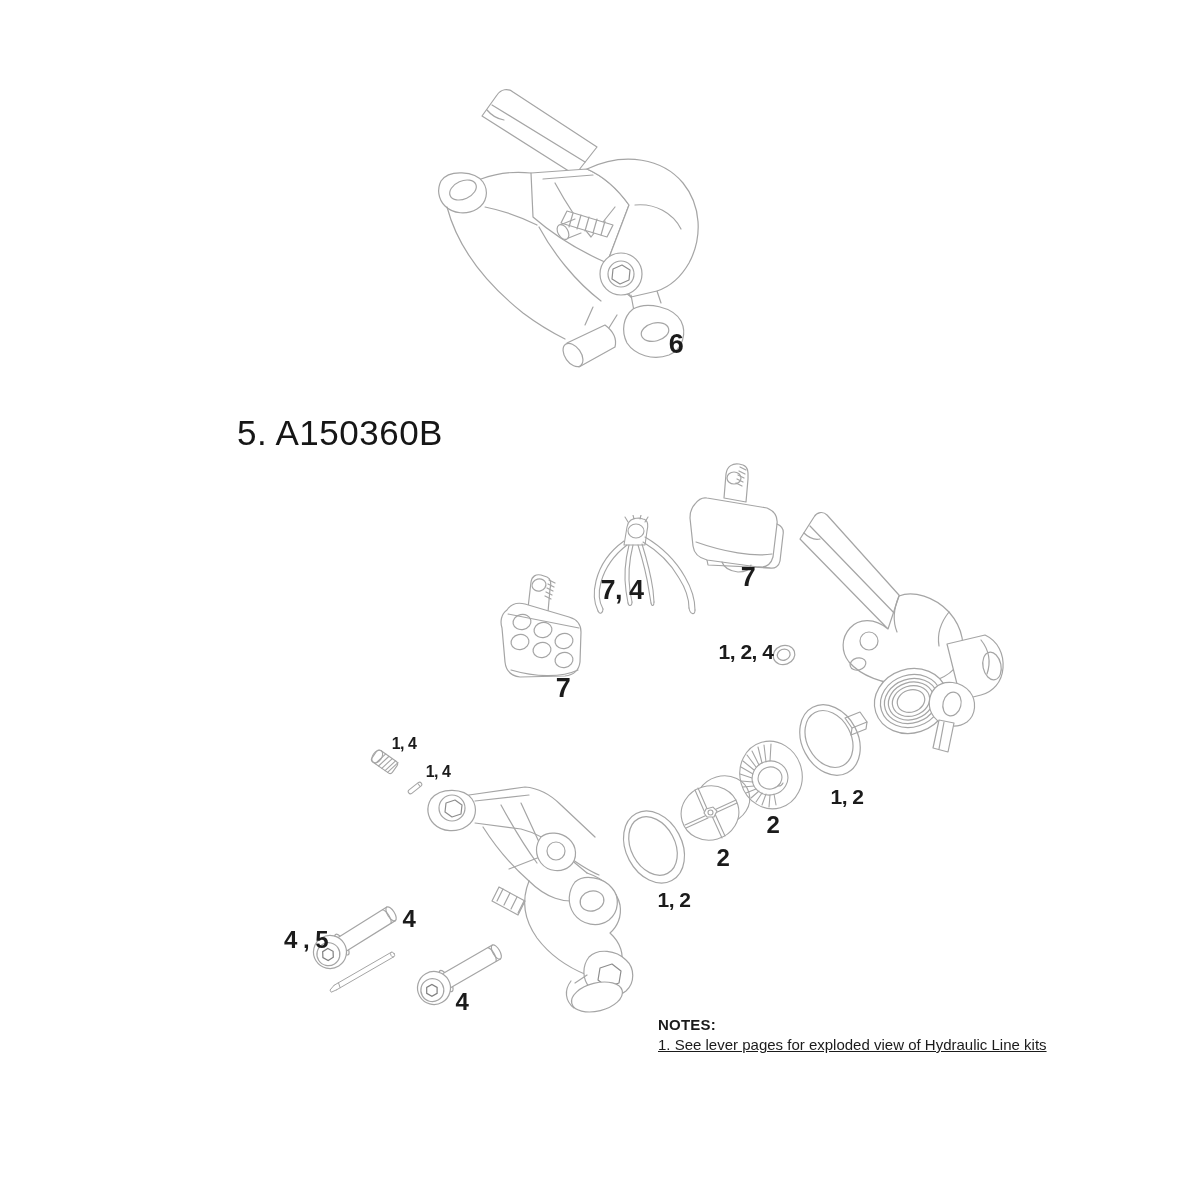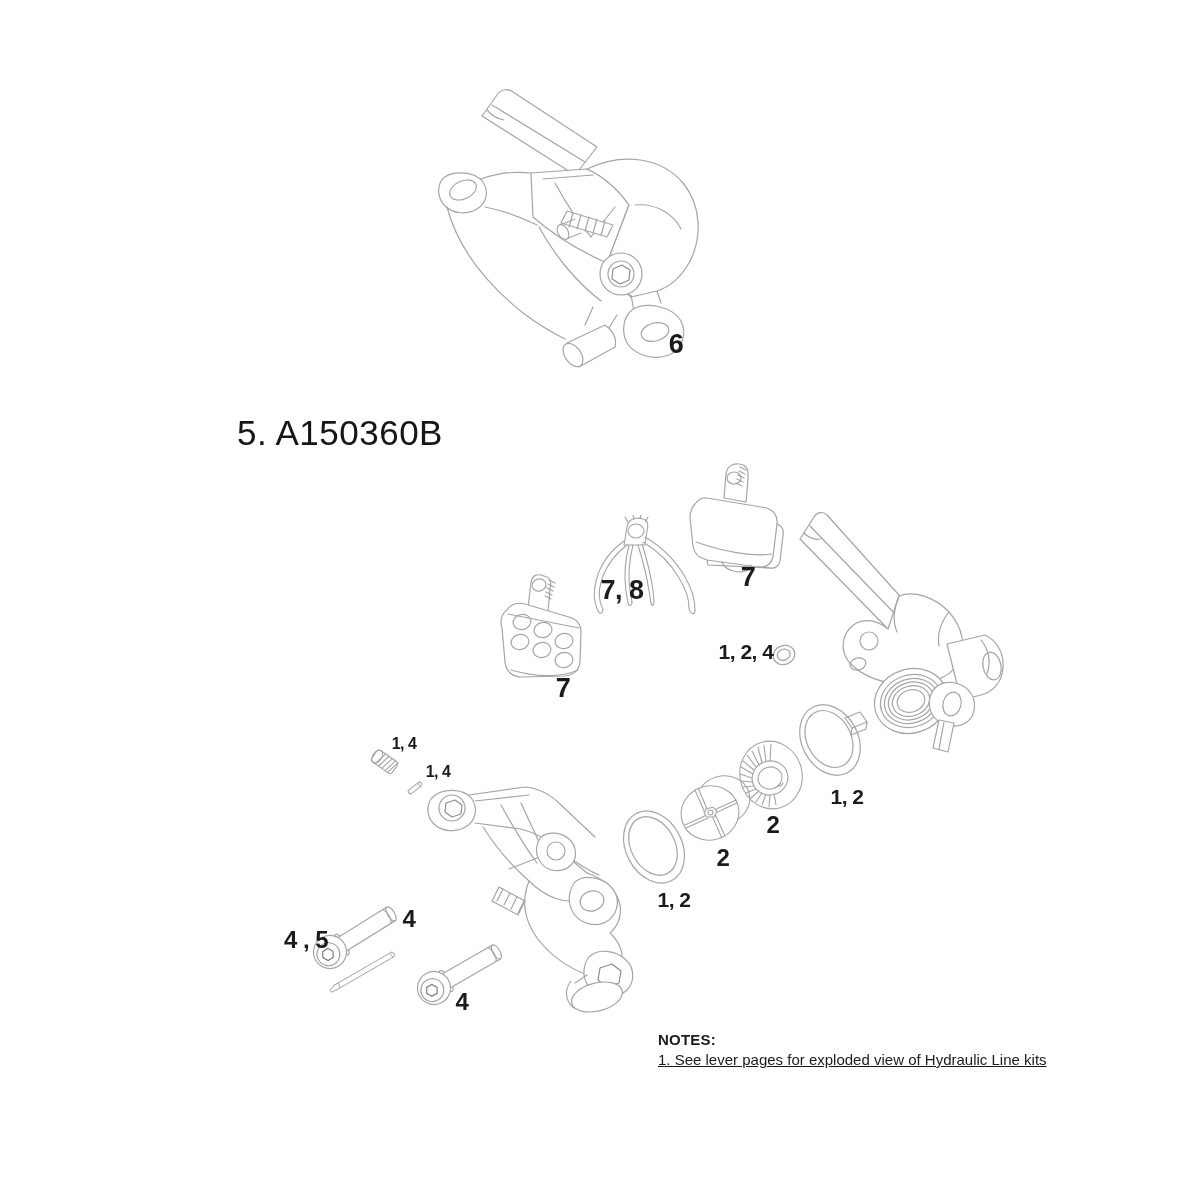--- a/index.html
+++ b/index.html
@@ -21,21 +21,21 @@
     position:absolute;transform:translate(-50%,-50%);
     font-weight:700;color:#1b1b1b;letter-spacing:-0.5px;white-space:nowrap;
   }
   .xl{font-size:27px}
   .lg{font-size:24px}
   .md{font-size:21px}
   .sm{font-size:16px}
   .notes{
     position:absolute;left:658px;top:1016px;color:#1b1b1b;
   }
-  .notes-heading{font-size:15px;font-weight:700;letter-spacing:0.2px;margin-top:15px;}
+  .notes-heading{font-size:15px;font-weight:700;letter-spacing:0.2px;}
   .notes-item{font-size:15px;font-weight:400;margin-top:3px;white-space:nowrap;text-decoration:underline;}
 </style>
 </head>
 <body>
 
 <div class="title">5. A150360B</div>
 
 <svg class="part" style="left:435px;top:85px" width="300" height="295" viewBox="0 0 300 295">
   <g stroke="#a5a5a5" stroke-width="1.2" fill="none" stroke-linecap="round" stroke-linejoin="round">
     <g>
@@ -327,21 +327,21 @@
     <path d="M15,-8 L72,-8 M15,8 L72,8"></path>
     <ellipse cx="72" cy="0" rx="3.5" ry="8"></ellipse>
     <path d="M67,-8 C70,-5 70,5 67,8"></path>
     <circle cx="0" cy="0" r="16.5" fill="#fff"></circle>
     <circle cx="-2.5" cy="1" r="11.5"></circle>
     <path d="M-9,1 L-6,-4.2 L0,-4.2 L3,1 L0,6.2 L-6,6.2 Z" stroke="#7f7f7f" fill="#fff"></path>
   </g>
 </svg>
 
 <div class="callout xl" style="left:676px;top:344px">6</div>
-<div class="callout xl" style="left:622px;top:590px">7, 8</div>
+<div class="callout xl" style="left:622px;top:590px">7, 4</div>
 <div class="callout xl" style="left:748px;top:577px">7</div>
 <div class="callout xl" style="left:563px;top:688px">7</div>
 <div class="callout md" style="left:746px;top:652px">1, 2, 4</div>
 <div class="callout md" style="left:847px;top:797px">1, 2</div>
 <div class="callout lg" style="left:773px;top:825px">2</div>
 <div class="callout lg" style="left:723px;top:858px">2</div>
 <div class="callout md" style="left:674px;top:900px">1, 2</div>
 <div class="callout sm" style="left:404px;top:744px">1, 4</div>
 <div class="callout sm" style="left:438px;top:772px">1, 4</div>
 <div class="callout lg" style="left:409px;top:919px">4</div>

